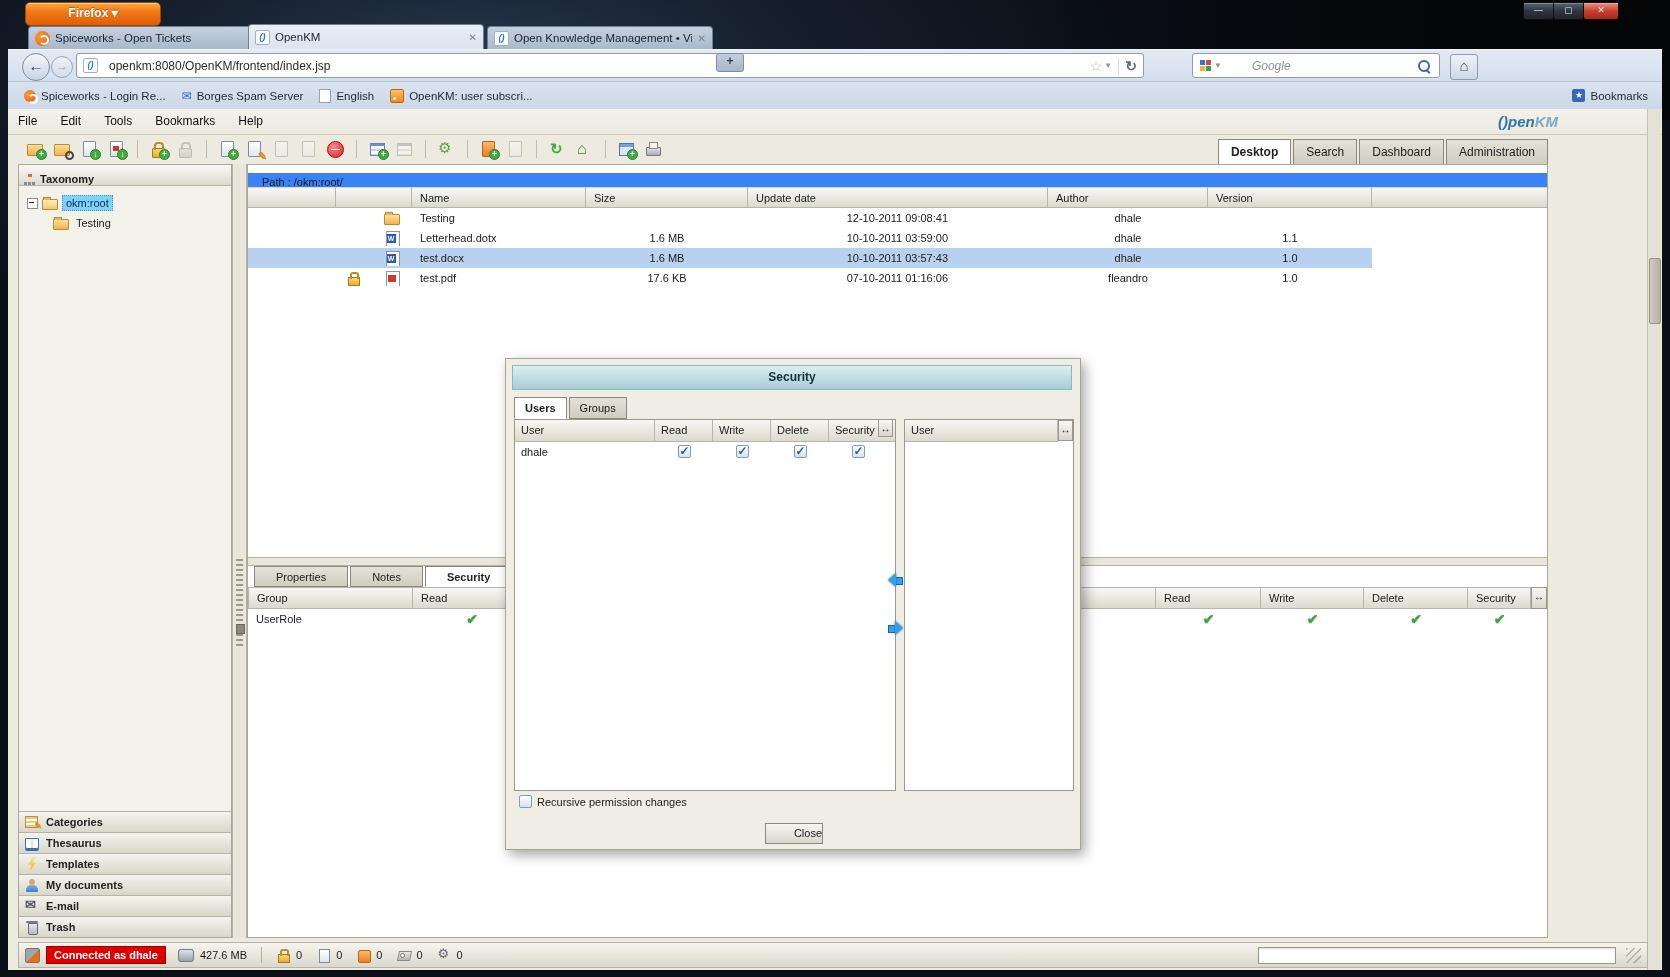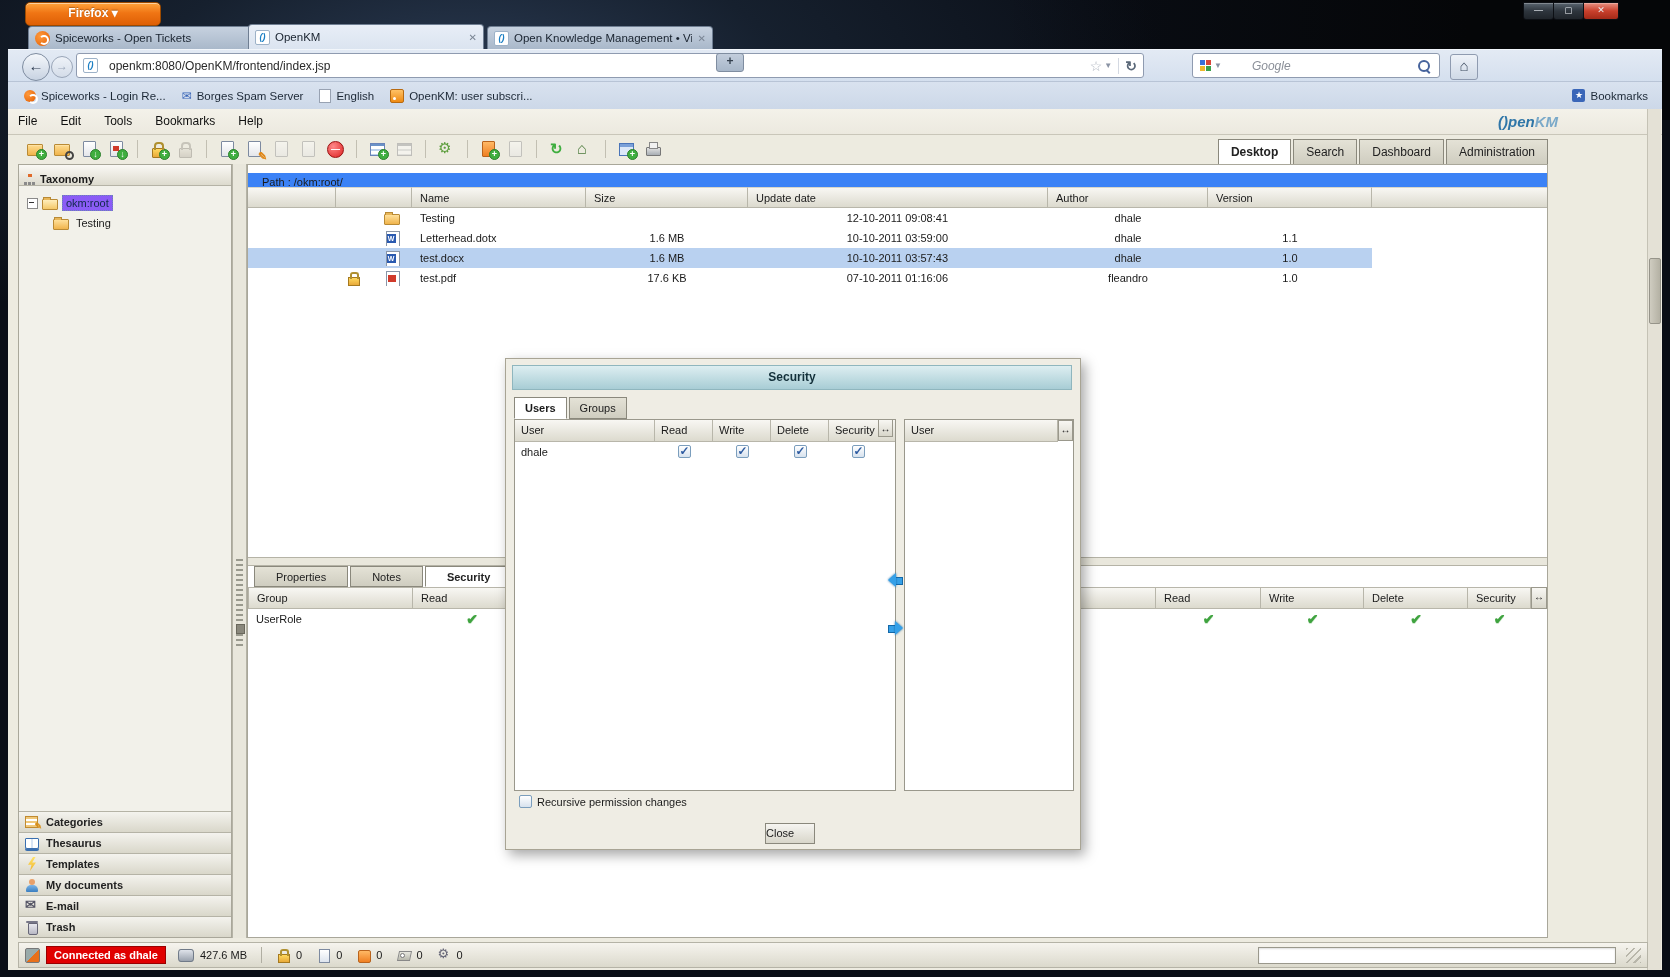--- a/index.html
+++ b/index.html
@@ -91,21 +91,21 @@
   .hier::after{content:"";position:absolute;bottom:0;left:0;width:3px;height:3px;background:#8a8a8a;box-shadow:4px 0 #8a8a8a,8px 0 #8a8a8a;}
   .tree{padding-top:7px;}
   .tnode{display:flex;align-items:center;height:20px;cursor:pointer;}
   .t-minus{width:9px;height:9px;border:1px solid #8a8a8a;background:#fff;position:relative;margin:0 4px 0 8px;flex:0 0 auto;}
   .t-minus::after{content:"";position:absolute;left:1px;top:3px;width:5px;height:1px;background:#333;}
   .tfold{width:16px;height:12px;position:relative;flex:0 0 auto;margin-right:4px;}
   .tfold::before{content:"";position:absolute;left:0;top:2px;width:14px;height:9px;background:linear-gradient(#ffe09a,#f0b44c);border:1px solid #b98a35;border-radius:1px;}
   .tfold::after{content:"";position:absolute;left:1px;top:0;width:6px;height:2px;background:#e8b658;border:1px solid #b98a35;border-bottom:none;}
   .tfold.open::before{background:linear-gradient(#ffeebb,#f4c868);}
   .tlabel{padding:1px 3px;white-space:nowrap;}
-  .tlabel.sel{background:#8b5cf6;border:1px dotted #6a88b0;color:#10294a;}
+  .tlabel.sel{background:#7dd3fc;border:1px dotted #6a88b0;color:#10294a;}
   .stack{position:absolute;left:0;bottom:0;width:100%;}
   .stackbar{height:20px;background:linear-gradient(#f4f3ee,#d9d7ca);border-top:1px solid #b5b3a6;display:flex;align-items:center;font-weight:bold;color:#222;cursor:pointer;}
   .stackbar+.stackbar{border-top:1px solid #b5b3a6;}
   .sic{width:16px;height:14px;position:relative;margin:0 6px 0 5px;flex:0 0 auto;}
   .sic-cat::before{content:"";position:absolute;left:1px;top:1px;width:11px;height:10px;border:1px solid #c08a30;background:#fff repeating-linear-gradient(180deg,#f0c879 0 2px,#fff 2px 4px);}
   .sic-cat::after{content:"✎";position:absolute;right:-2px;bottom:-2px;font-size:9px;color:#d8901c;}
   .sic-thes::before{content:"";position:absolute;left:1px;top:2px;width:12px;height:9px;background:linear-gradient(90deg,#fff 0 5px,#d8e4f4 5px 7px,#fff 7px);border:1px solid #3a6fb0;border-radius:1px 1px 2px 2px;box-shadow:0 2px 0 #3a6fb0;}
   .sic-temp::before{content:"";position:absolute;left:3px;top:0;width:10px;height:14px;background:linear-gradient(#ffe36a,#f0b42c);clip-path:polygon(60% 0,10% 55%,45% 55%,30% 100%,90% 40%,52% 40%,85% 0);}
   .sic-user::before{content:"";position:absolute;left:5px;top:1px;width:6px;height:6px;background:#e8a06a;border-radius:50%;}
   .sic-user::after{content:"";position:absolute;left:2px;top:7px;width:12px;height:7px;background:linear-gradient(#7ab4e8,#3a7ec0);border-radius:5px 5px 1px 1px;}
@@ -184,21 +184,21 @@
   .hhm{position:absolute;width:15px;height:18px;top:60px;}
   .arr{position:absolute;left:381px;width:17px;height:15px;cursor:pointer;}
   .arr-l{top:214px;}
   .arr-r{top:262px;}
   .arr-r::before{content:"";position:absolute;left:1px;top:4px;width:7px;height:6px;background:#35a0e8;border:1px solid #1468a8;border-right:none;}
   .arr-r::after{content:"";position:absolute;left:8px;top:0;width:0;height:0;border-left:8px solid #35a0e8;border-top:7px solid transparent;border-bottom:7px solid transparent;filter:drop-shadow(0 0 1px #1468a8);}
   .arr-l::before{content:"";position:absolute;right:1px;top:4px;width:7px;height:6px;background:#35a0e8;border:1px solid #1468a8;border-left:none;}
   .arr-l::after{content:"";position:absolute;right:8px;top:0;width:0;height:0;border-right:8px solid #35a0e8;border-top:7px solid transparent;border-bottom:7px solid transparent;filter:drop-shadow(0 0 1px #1468a8);}
   .drecursive{position:absolute;left:8px;top:436px;display:flex;align-items:center;}
   .drecursive span{margin-left:5px;}
-  .dclose{position:absolute;left:259px;top:464px;width:50px;height:21px;background:linear-gradient(#f6f5f1,#d8d6ca);border:1px solid #8a887c;text-align:left;line-height:19px;cursor:pointer;box-sizing:border-box;}
+  .dclose{position:absolute;left:259px;top:464px;width:58px;height:21px;background:linear-gradient(#f6f5f1,#d8d6ca);border:1px solid #8a887c;text-align:right;line-height:19px;cursor:pointer;box-sizing:border-box;}
 </style>
 </head>
 <body>
 
 <div class="screen">
 
   <div class="ff-btn"><span>Firefox</span> ▾</div>
   <div class="winctl wc-min">—</div>
   <div class="winctl wc-max">▢</div>
   <div class="winctl wc-close">✕</div>

